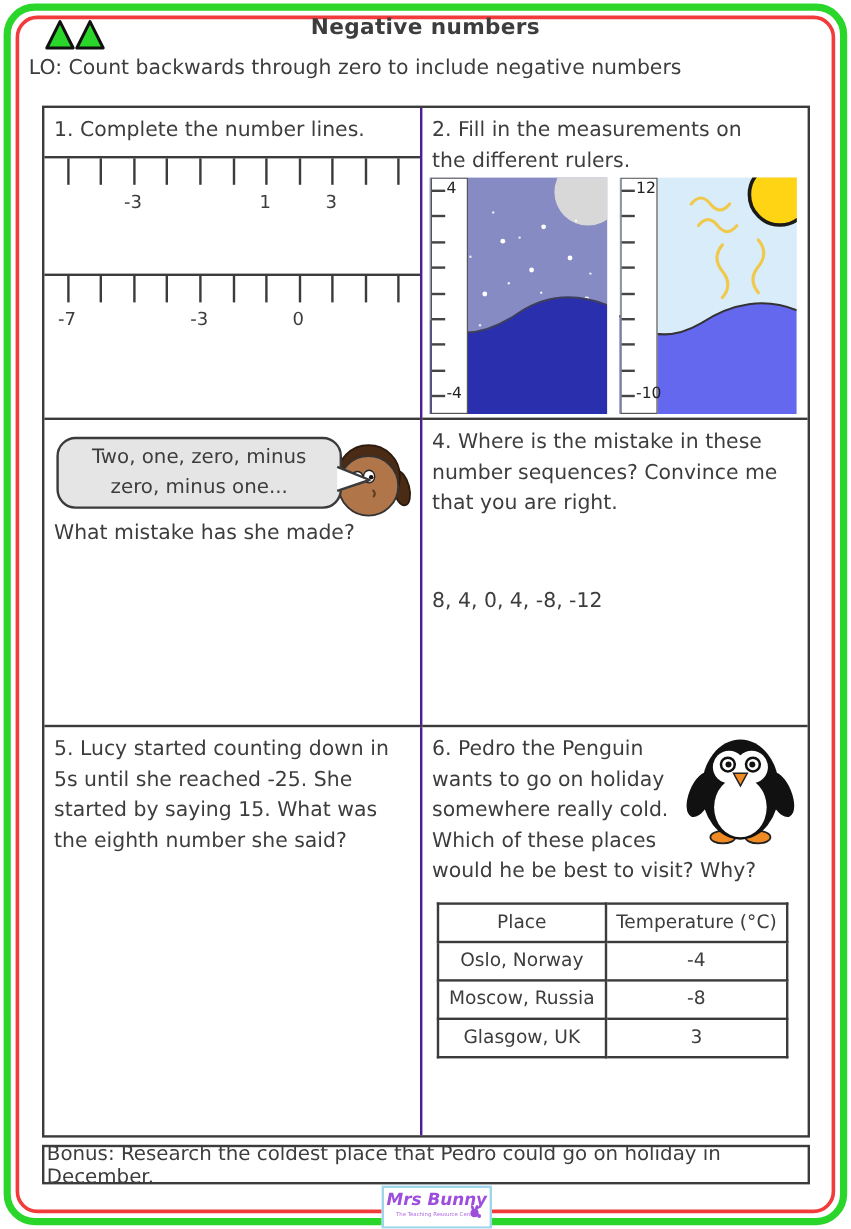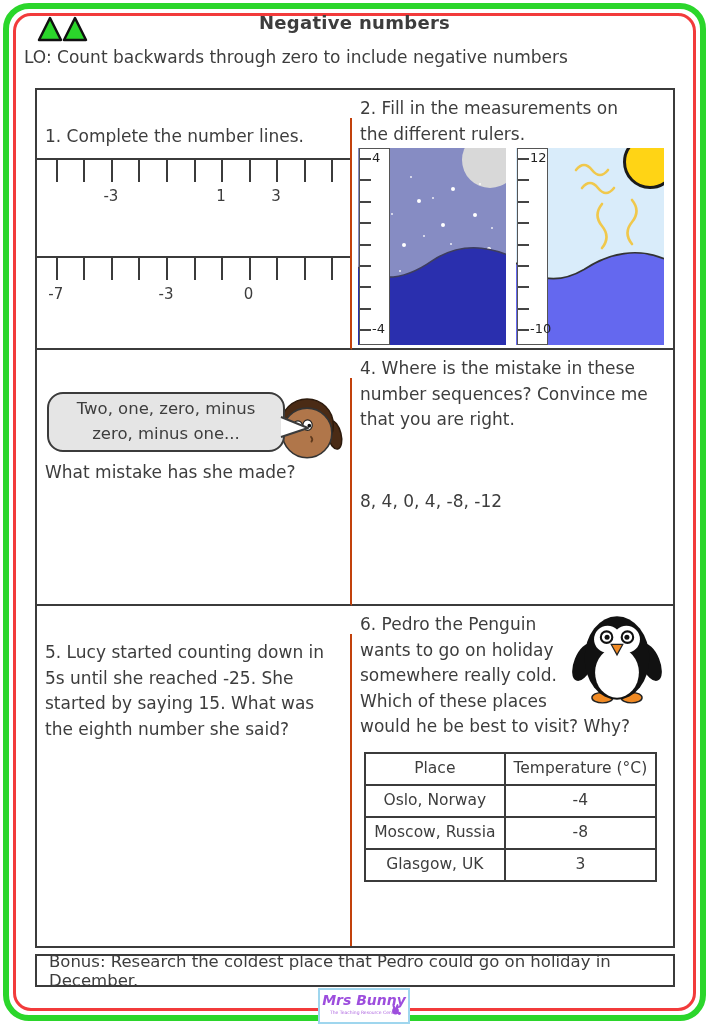--- a/index.html
+++ b/index.html
@@ -9,21 +9,21 @@
   .red-frame{position:absolute;inset:13px;border:3px solid var(--red-border,#f23b3b);border-radius:18px;pointer-events:none;}
 
   .triangles{position:absolute;left:36px;top:15px;}
   .page-title{position:absolute;left:0;top:12px;width:100%;text-align:center;font-size:18px;font-weight:700;letter-spacing:.3px;}
   .lo-line{position:absolute;left:24px;top:47px;font-size:17px;}
 
   .grid{position:absolute;left:35px;top:88px;width:640px;box-sizing:border-box;
         display:grid;grid-template-columns:315px 1fr;grid-template-rows:260px 256px 340px;
         border:2px solid #3b3b3b;}
   .cell{position:relative;box-sizing:border-box;padding:6px 8px;font-size:17px;line-height:1.5;}
-  .cell.bR{border-right:2px solid #c2410c;margin-top:28px;}
+  .cell.bR{border-right:2px solid #4c1d95;}
   .cell.bB{border-bottom:2px solid #3b3b3b;}
 
   
   .numline{position:absolute;left:0;right:0;border-top:2px solid #3b3b3b;}
   .nl-tick{position:absolute;top:0;width:2px;height:22px;background:#3b3b3b;}
   .nl-label{position:absolute;top:25px;transform:translateX(-50%);font-size:15px;}
 
   
   .scenes{position:absolute;left:6px;top:58px;display:flex;gap:10px;}
   .scene{position:relative;width:148px;height:197px;overflow:hidden;}
@@ -53,21 +53,21 @@
 
   
   .penguin-float{float:right;width:96px;height:80px;margin:0 0 2px 4px;position:relative;}
   .penguin-float svg{position:absolute;top:-2px;left:0;}
   .temp-table{width:calc(100% - 12px);margin:12px 2px 0 4px;border-collapse:collapse;font-size:15.5px;}
   .temp-table th,.temp-table td{border:2px solid #3b3b3b;text-align:center;font-weight:400;height:28px;padding:1px 4px;}
   .temp-table th:first-child,.temp-table td:first-child{width:48%;}
 
   
   .bonus-row{position:absolute;left:35px;top:954px;width:640px;height:33px;box-sizing:border-box;
-             border:2px solid #3b3b3b;display:flex;align-items:center;padding-left:12px;font-size:16.5px;background:#fff;}
+             border:2px solid #3b3b3b;display:flex;align-items:center;padding-left:2px;font-size:16.5px;background:#fff;}
   .logo-box{position:absolute;left:318px;top:988px;width:92px;height:36px;background:#fff;
             border:2px solid #9fd6ee;box-sizing:border-box;z-index:5;text-align:center;}
   .logo-name{font-size:14px;font-weight:700;font-style:italic;color:var(--logo-purple,#9d4edd);line-height:20px;}
   .logo-tagline{font-size:4.5px;color:#b06ae0;line-height:6px;}
   .bunny-icon{position:absolute;right:6px;top:14px;}
 </style>
 </head>
 <body>
 
 <div class="page">

